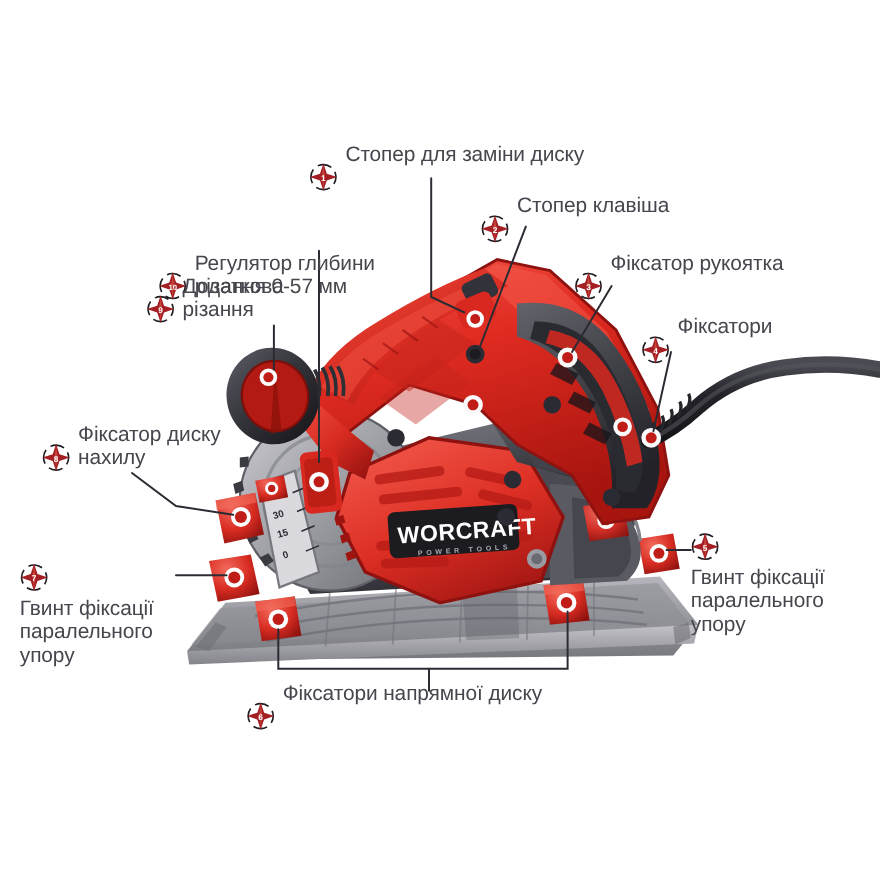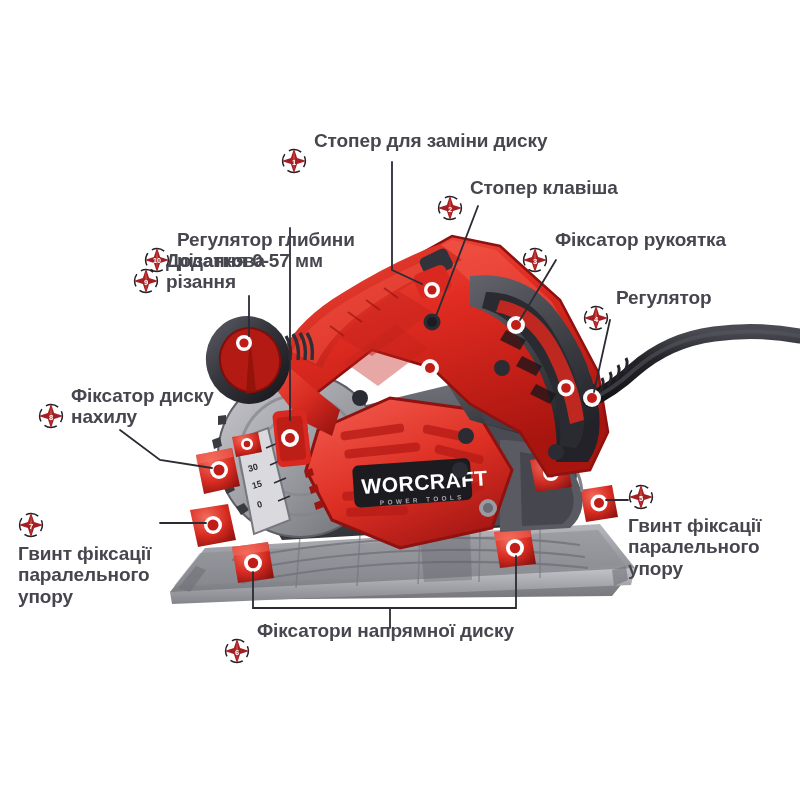--- a/index.html
+++ b/index.html
@@ -36,21 +36,21 @@
     display:flex;
     align-items:flex-start;
     gap:7px;
     white-space:pre-line;
   }
   .callout.stack{
     display:block;
   }
   .callout-text{
     font-size:19px;
-    font-weight:bold;
+    font-weight:normal;
     color:#46464e;
     line-height:1.13;
     letter-spacing:-0.1px;
     white-space:pre-line;
   }
   .marker{
     width:26px;height:26px;
     flex:0 0 26px;
     position:relative;
     display:block;
@@ -473,21 +473,21 @@
 
   <div class="callout" style="left:583px; top:287px;">
     <span class="marker">
       <svg viewBox="0 0 26 26">
         <circle cx="13" cy="13" r="11.4" fill="none" stroke="#1d1d22" stroke-width="1.5" stroke-dasharray="13 5.2" stroke-dashoffset="6.5"></circle>
         <path d="M13 0.6 L16.1 9.9 L25.4 13 L16.1 16.1 L13 25.4 L9.9 16.1 L0.6 13 L9.9 9.9 Z" fill="#a41f24"></path>
         <path d="M13 2.8 L14.3 11.7 L13 23.2 L11.7 11.7 Z" fill="#cf4a3e" opacity="0.85"></path>
         <text x="13" y="16.6" text-anchor="middle" font-family="Liberation Sans, sans-serif" font-size="7.6" font-weight="bold" fill="#ffffff">4</text>
       </svg>
     </span>
-    <span class="callout-text">Регулятор</span>
+    <span class="callout-text">Фіксатори</span>
   </div>
 
   <div class="callout" style="left:38px; top:385px;">
     <span class="marker">
       <svg viewBox="0 0 26 26">
         <circle cx="13" cy="13" r="11.4" fill="none" stroke="#1d1d22" stroke-width="1.5" stroke-dasharray="13 5.2" stroke-dashoffset="6.5"></circle>
         <path d="M13 0.6 L16.1 9.9 L25.4 13 L16.1 16.1 L13 25.4 L9.9 16.1 L0.6 13 L9.9 9.9 Z" fill="#a41f24"></path>
         <path d="M13 2.8 L14.3 11.7 L13 23.2 L11.7 11.7 Z" fill="#cf4a3e" opacity="0.85"></path>
         <text x="13" y="16.6" text-anchor="middle" font-family="Liberation Sans, sans-serif" font-size="7.6" font-weight="bold" fill="#ffffff">8</text>
       </svg>

